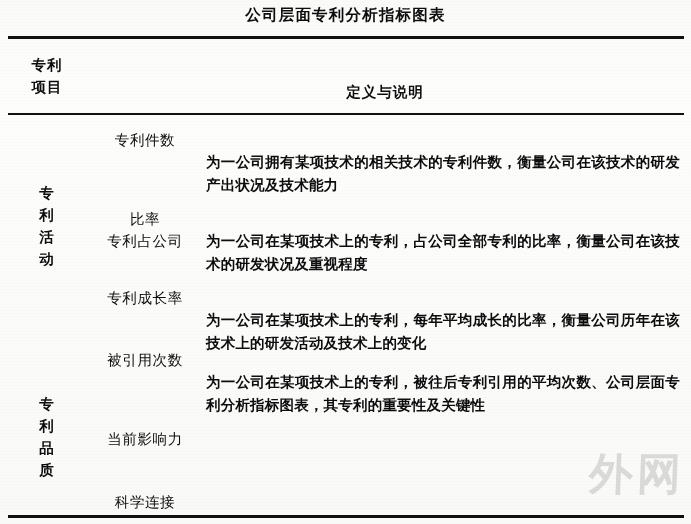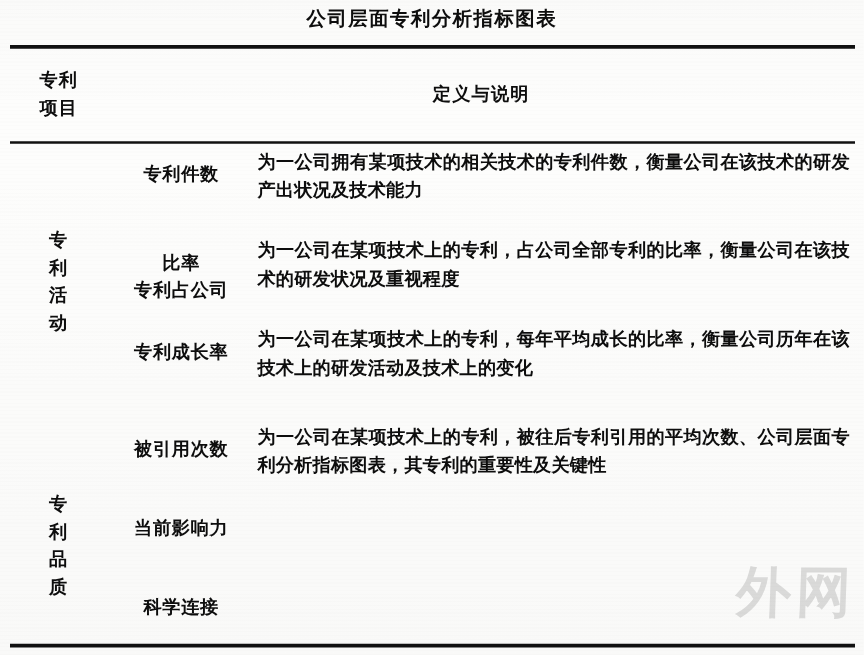--- a/index.html
+++ b/index.html
@@ -81,41 +81,41 @@
     z-index: 4;
   }
 
   .thead {
     display: flex;
     align-items: center;
     height: 72px;
   }
   .col-group  { width: 78px;  flex: 0 0 78px; }
   .col-name   { width: 118px; flex: 0 0 118px; }
-  .col-def    { flex: 1 1 auto; }
+  .col-def    { flex: 1 1 auto; margin-top: 32px; }
 
   .th {
     text-align: center;
     font-size: 14.5px;
     font-weight: 700;
     letter-spacing: 1px;
     line-height: 1.55;
   }
   .th-stacked span { display: block; }
 
   .tbody { margin-top: 7px; }
 
   .row {
     display: flex;
     align-items: flex-start;
   }
   .row-cell-name {
     text-align: center;
     font-size: 14.5px;
-    font-weight: 700;
+    font-weight: 400;
     letter-spacing: .6px;
     line-height: 1.5;
     padding-top: 11px;
   }
   .row-cell-def {
     font-size: 14.5px;
     font-weight: 700;
     letter-spacing: .2px;
     line-height: 1.62;
     padding-left: 2px;

